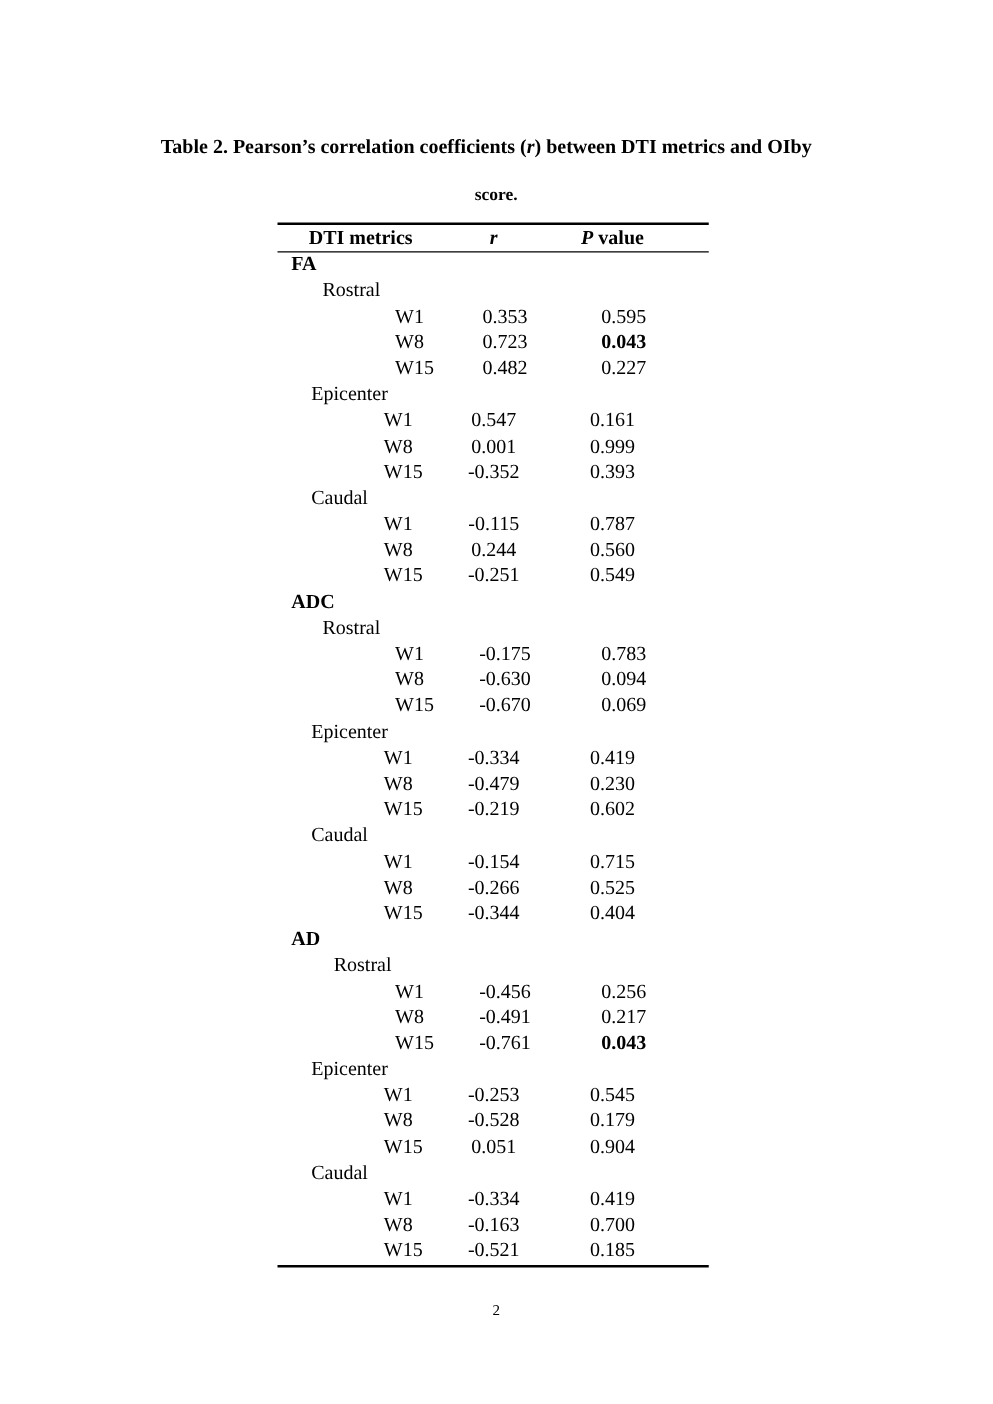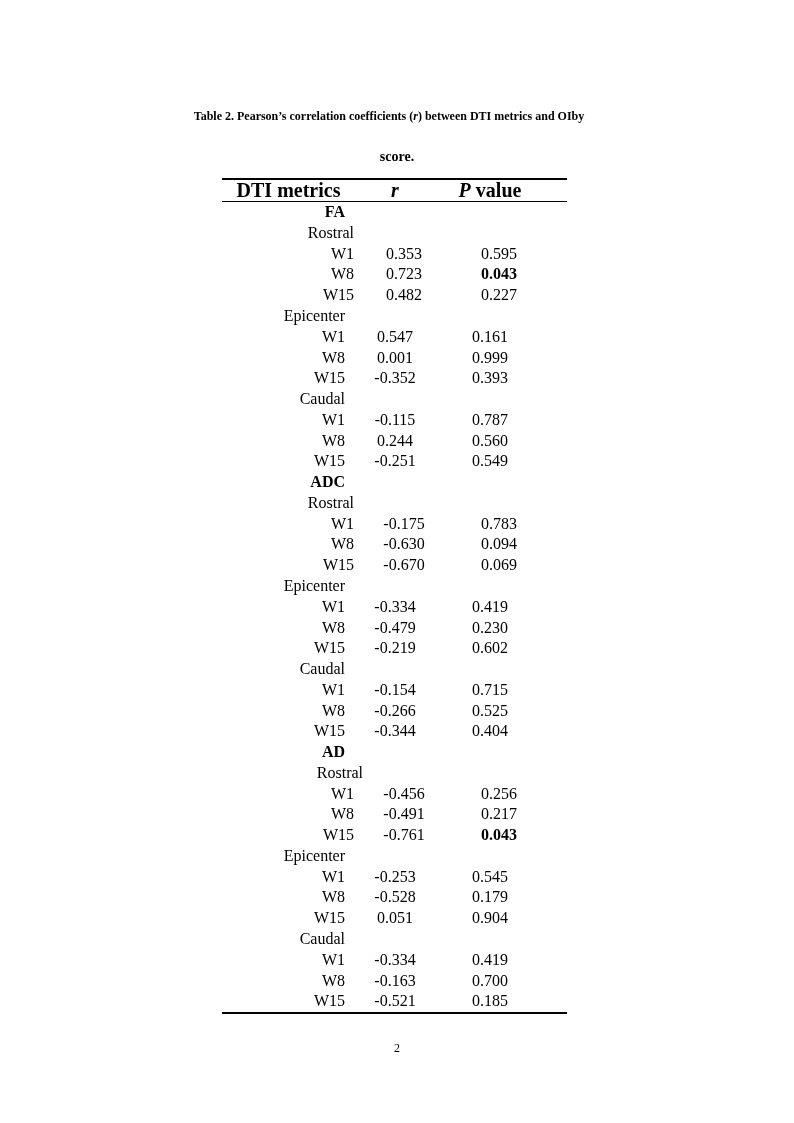--- a/index.html
+++ b/index.html
@@ -5,41 +5,41 @@
   html,body{margin:0;padding:0;background:#ffffff;}
   .page{
     position:relative;
     width:794px;height:1123px;
     background:#ffffff;color:#000000;
     font-family:"Liberation Serif", serif;
     overflow:hidden;
   }
   .title-line1{
     position:absolute;top:109px;left:0;right:16px;
-    text-align:center;font-size:12px;font-weight:bold;
+    text-align:center;font-size:16px;font-weight:bold;
   }
   .title-line1 .it{font-style:italic;}
   .title-line2{
     position:absolute;top:149px;left:0;right:0;
     text-align:center;font-size:14px;font-weight:bold;
   }
   .tablewrap{
     position:absolute;left:222px;top:178px;width:345px;
   }
   .rule{height:1.6px;background:#000000;width:345px;}
   .hrow{
     display:flex;height:21px;line-height:21px;
-    font-size:20px;font-weight:bold;
+    font-size:16px;font-weight:bold;
   }
   .trow{
     display:flex;height:20.78px;line-height:20.78px;
     font-size:16px;white-space:nowrap;
   }
   .c{box-sizing:border-box;}
-  .c1{width:123px;text-align:right;}
+  .c1{width:123px;text-align:left;}
   .c2{width:100px;text-align:center;}
   .c3{width:90px;text-align:center;}
   .hrow .c1{text-align:center;text-indent:10px;}
   .hrow .it{font-style:italic;}
   .trow.section .c1{font-weight:bold;padding-left:11px;}
   .trow.region .c1{padding-left:27px;}
   .trow.week .c1{padding-left:85px;}
   .c3.boldp{font-weight:bold;}
   .page-number{
     position:absolute;top:1041px;left:0;right:0;

